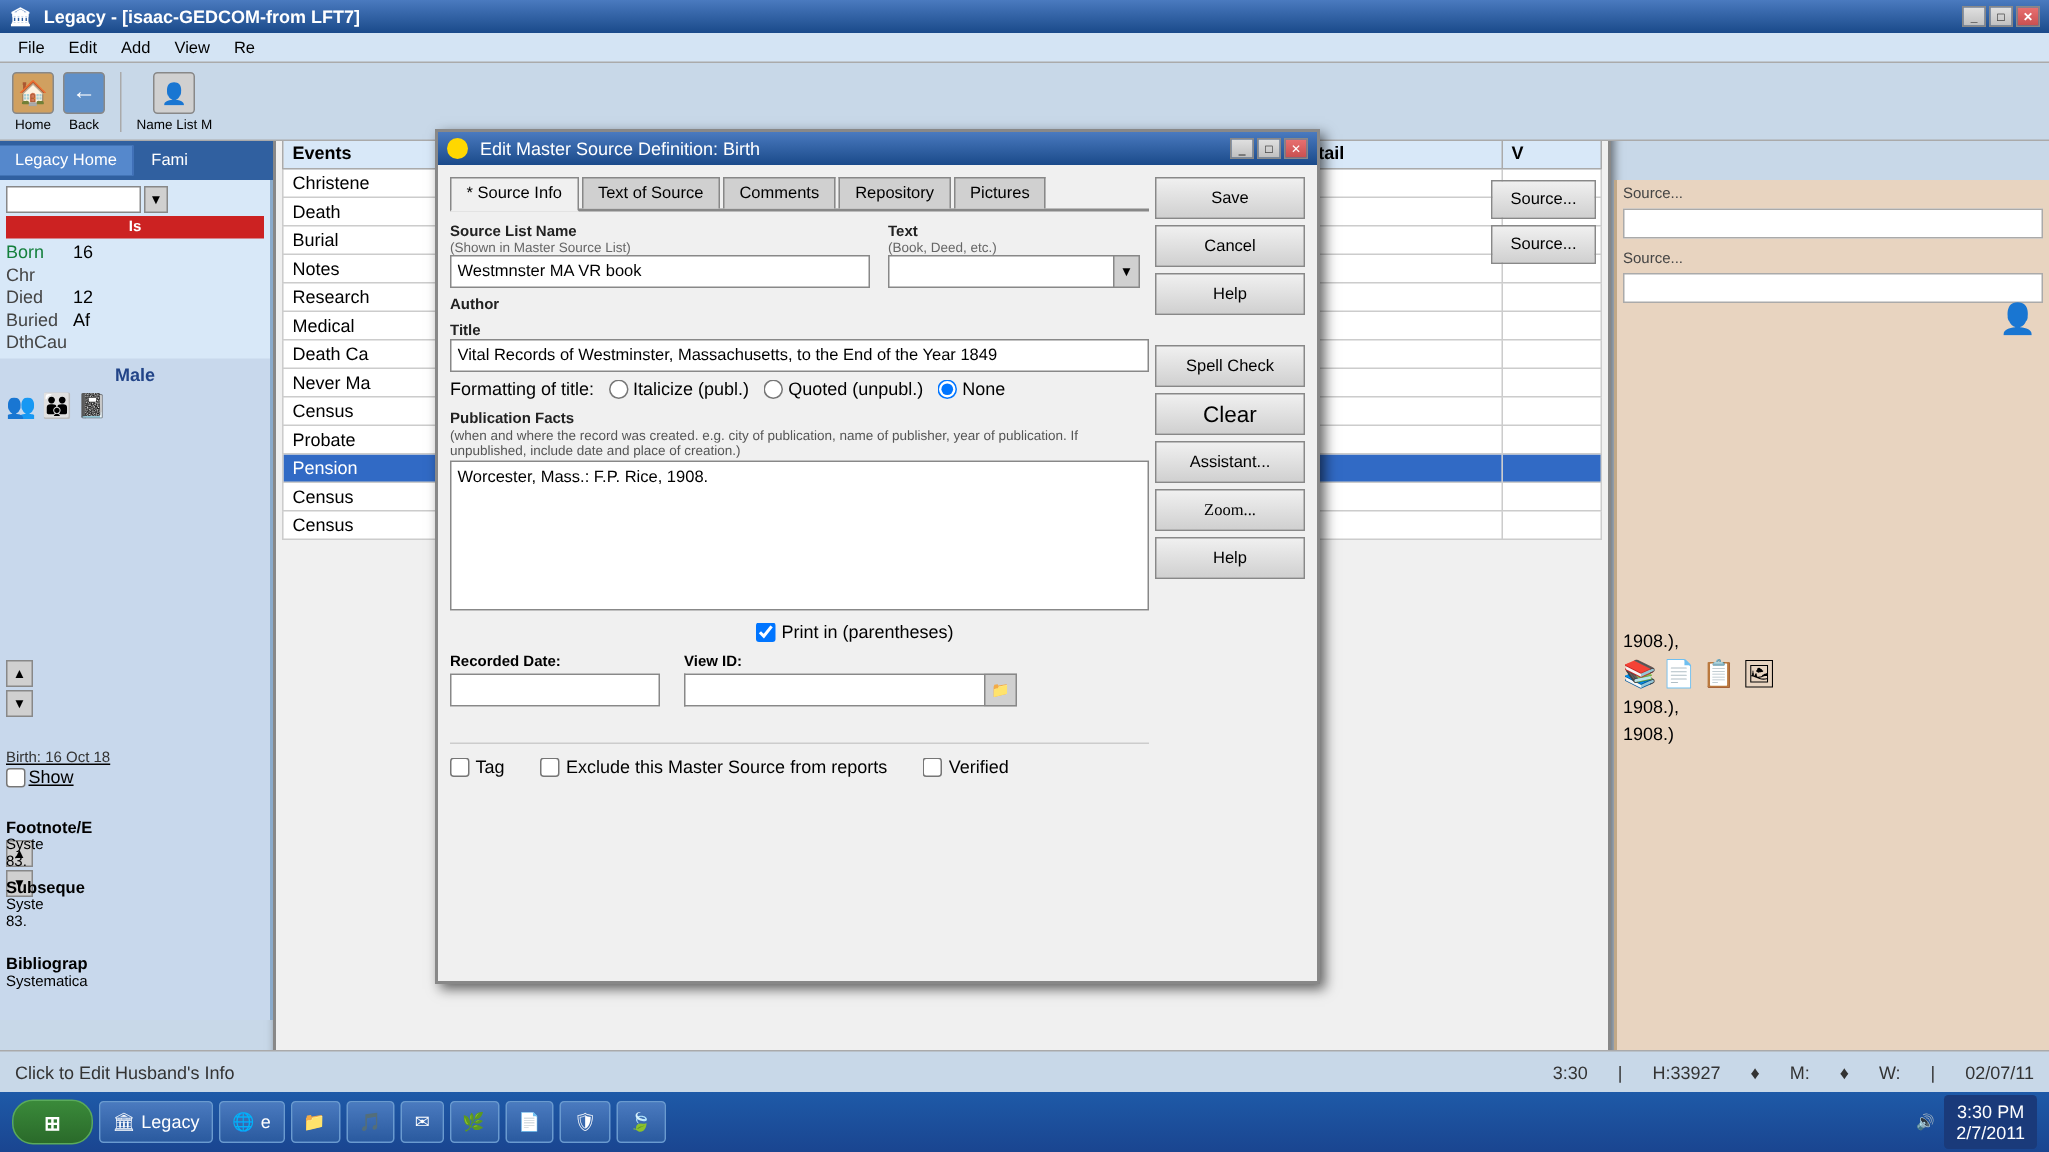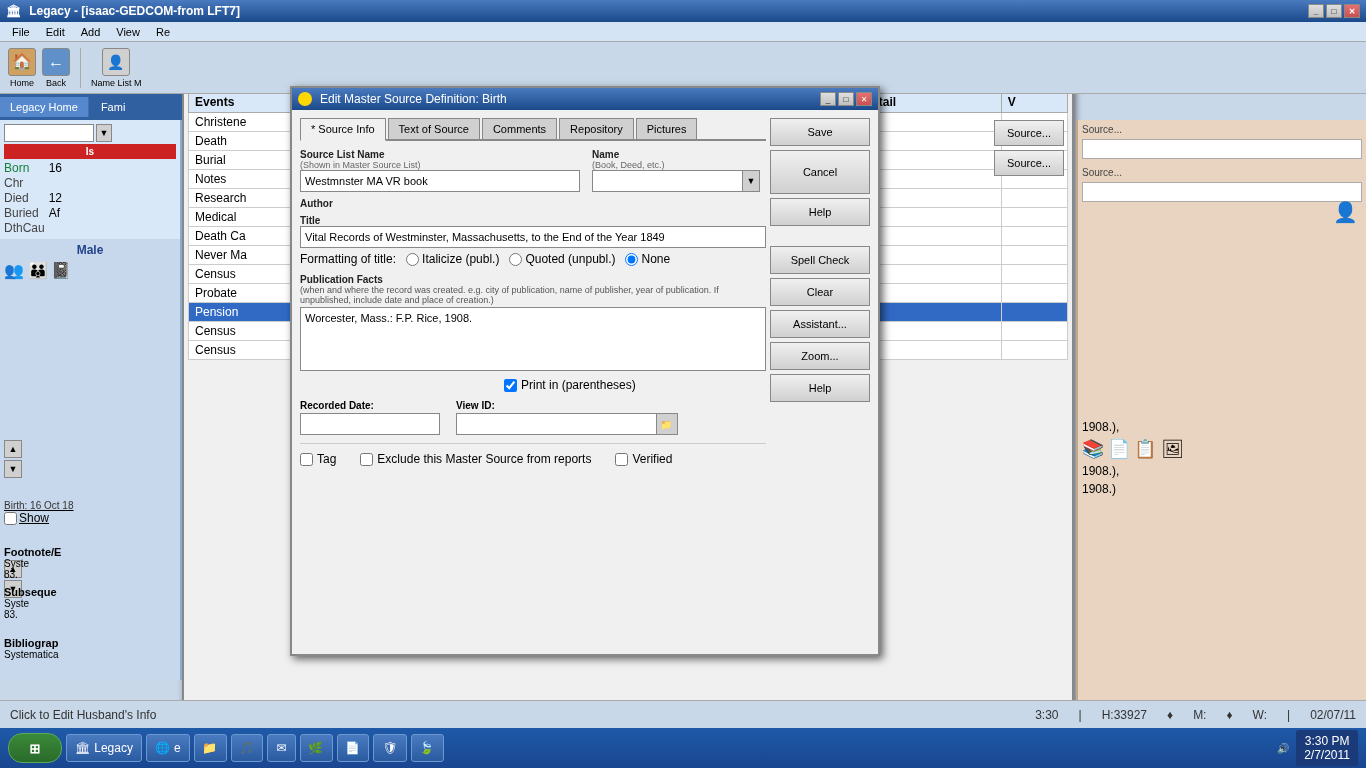--- a/index.html
+++ b/index.html
@@ -314,21 +314,21 @@
         <div class="tab">Pictures</div>
       </div>
 
       <div style="display:flex;gap:12px;margin-bottom:6px;">
         <div>
           <div style="font-size:10px;font-weight:bold;color:#222;">Source List Name</div>
           <div style="font-size:9px;color:#666;">(Shown in Master Source List)</div>
           <input type="text" value="Westmnster MA VR book" style="width: 280px; height: 22px; border: 1px solid rgb(136, 136, 136); padding: 2px 4px; font-size: 11px;">
         </div>
         <div>
-          <div style="font-size:10px;font-weight:bold;color:#222;">Name</div>
+          <div style="font-size:10px;font-weight:bold;color:#222;">Text</div>
           <div style="font-size:9px;color:#666;">(Book, Deed, etc.)</div>
           <div style="display:flex;align-items:center;gap:0;">
             <input type="text" style="width: 150px; height: 22px; border-top: 1px solid rgb(136, 136, 136); border-bottom: 1px solid rgb(136, 136, 136); border-left: 1px solid rgb(136, 136, 136); border-image: initial; border-right: none; padding: 2px 4px; font-size: 11px;">
             <div style="width:18px;height:22px;background:#d0d0d0;border:1px solid #888;display:flex;align-items:center;justify-content:center;font-size:9px;cursor:pointer;">▼</div>
           </div>
         </div>
       </div>
 
       <div style="margin-bottom:6px;">
         <div style="font-size:10px;font-weight:bold;color:#222;">Author</div>
@@ -351,32 +351,32 @@
         </label>
         <label style="display:flex;align-items:center;gap:3px;cursor:pointer;">
           <input type="radio" name="formatting" checked="" style="">
           <span>None</span>
         </label>
       </div>
 
       <div style="margin-bottom:4px;">
         <div style="font-size:10px;font-weight:bold;color:#222;">Publication Facts</div>
         <div style="font-size:9px;color:#555;margin-bottom:2px;">(when and where the record was created. e.g. city of publication, name of publisher, year of publication. If unpublished, include date and place of creation.)</div>
-        <textarea style="width: 466px; height: 64px; border: 1px solid rgb(136, 136, 136); padding: 4px; font-size: 11px; resize: none;">Worcester, Mass.: F.P. Rice, 1908.</textarea>
+        <textarea style="width: 466px; height: 100px; border: 1px solid rgb(136, 136, 136); padding: 4px; font-size: 11px; resize: none;">Worcester, Mass.: F.P. Rice, 1908.</textarea>
       </div>
 
       <div style="display:flex;align-items:center;gap:4px;margin-bottom:8px;font-size:11px;">
         <span style="margin-right:200px;"></span>
         <label style="display:flex;align-items:center;gap:4px;cursor:pointer;">
           <input type="checkbox" checked="" style="">
           <span>Print in (parentheses)</span>
         </label>
       </div>
 
-      <div style="display:flex;gap:16px;align-items:flex-end;margin-bottom:8px;">
+      <div style="display:flex;gap:16px;align-items:flex-end;margin-bottom:24px;">
         <div style="display:flex;flex-direction:column;gap:2px;">
           <label style="font-size:10px;font-weight:bold;">Recorded Date:</label>
           <input type="text" style="width: 140px; height: 22px; border: 1px solid rgb(136, 136, 136); padding: 2px 4px; font-size: 11px;" value="">
         </div>
         <div style="display:flex;flex-direction:column;gap:2px;">
           <label style="font-size:10px;font-weight:bold;">View ID:</label>
           <div style="display:flex;align-items:center;gap:0;">
             <input type="text" style="width: 200px; height: 22px; border-top: 1px solid rgb(136, 136, 136); border-bottom: 1px solid rgb(136, 136, 136); border-left: 1px solid rgb(136, 136, 136); border-image: initial; border-right: none; padding: 2px 4px; font-size: 11px;" value="">
             <div style="width:22px;height:22px;background:#d0d0d0;border:1px solid #888;display:flex;align-items:center;justify-content:center;font-size:10px;cursor:pointer;">📁</div>
           </div>
@@ -394,27 +394,27 @@
         </label>
         <label style="display:flex;align-items:center;gap:4px;cursor:pointer;">
           <input type="checkbox" style="">
           <span>Verified</span>
         </label>
       </div>
     </div>
 
     <div style="display:flex;flex-direction:column;gap:4px;width:100px;flex-shrink:0;">
       <div style="height:28px;background:linear-gradient(to bottom,#f0f0f0,#d0d0d0);border:1px solid #888;cursor:pointer;display:flex;align-items:center;justify-content:center;font-size:11px;">Save</div>
-      <div style="height:44px;background:linear-gradient(to bottom,#f0f0f0,#d0d0d0);border:1px solid #888;cursor:pointer;display:flex;align-items:center;justify-content:center;font-size:11px;">Cancel</div>
+      <div style="height:28px;background:linear-gradient(to bottom,#f0f0f0,#d0d0d0);border:1px solid #888;cursor:pointer;display:flex;align-items:center;justify-content:center;font-size:11px;">Cancel</div>
       <div style="height:28px;background:linear-gradient(to bottom,#f0f0f0,#d0d0d0);border:1px solid #888;cursor:pointer;display:flex;align-items:center;justify-content:center;font-size:11px;">Help</div>
       <div style="height:12px;"></div>
       <div style="height:28px;background:linear-gradient(to bottom,#f0f0f0,#d0d0d0);border:1px solid #888;cursor:pointer;display:flex;align-items:center;justify-content:center;font-size:11px;">Spell Check</div>
-      <div style="height:28px;background:linear-gradient(to bottom,#f0f0f0,#d0d0d0);border:1px solid #888;cursor:pointer;display:flex;align-items:center;justify-content:center;font-size:11px;">Clear</div>
+      <div style="height:28px;background:linear-gradient(to bottom,#f0f0f0,#d0d0d0);border:1px solid #888;cursor:pointer;display:flex;align-items:center;justify-content:center;font-size:15px;">Clear</div>
       <div style="height:28px;background:linear-gradient(to bottom,#f0f0f0,#d0d0d0);border:1px solid #888;cursor:pointer;display:flex;align-items:center;justify-content:center;font-size:11px;">Assistant...</div>
-      <div style="height:28px;background:linear-gradient(to bottom,#f0f0f0,#d0d0d0);border:1px solid #888;cursor:pointer;display:flex;align-items:center;justify-content:center;font-size:11px;">Zoom...</div>
+      <div style="height:28px;background:linear-gradient(to bottom,#f0f0f0,#d0d0d0);border:1px solid #888;cursor:pointer;display:flex;align-items:center;justify-content:center;font-size:11px;font-family:Liberation Serif, serif;">Zoom...</div>
       <div style="height:28px;background:linear-gradient(to bottom,#f0f0f0,#d0d0d0);border:1px solid #888;cursor:pointer;display:flex;align-items:center;justify-content:center;font-size:11px;">Help</div>
     </div>
   </div>
 </div>
 
 <div style="position:absolute;bottom:40px;left:0;width:1366px;height:28px;background:#c8d8e8;border-top:1px solid #aaa;display:flex;align-items:center;padding:0 10px;gap:20px;font-size:11px;color:#333;">
   <span>Click to Edit Husband's Info</span>
   <span style="flex:1"></span>
   <span>3:30</span>
   <span>|</span>

